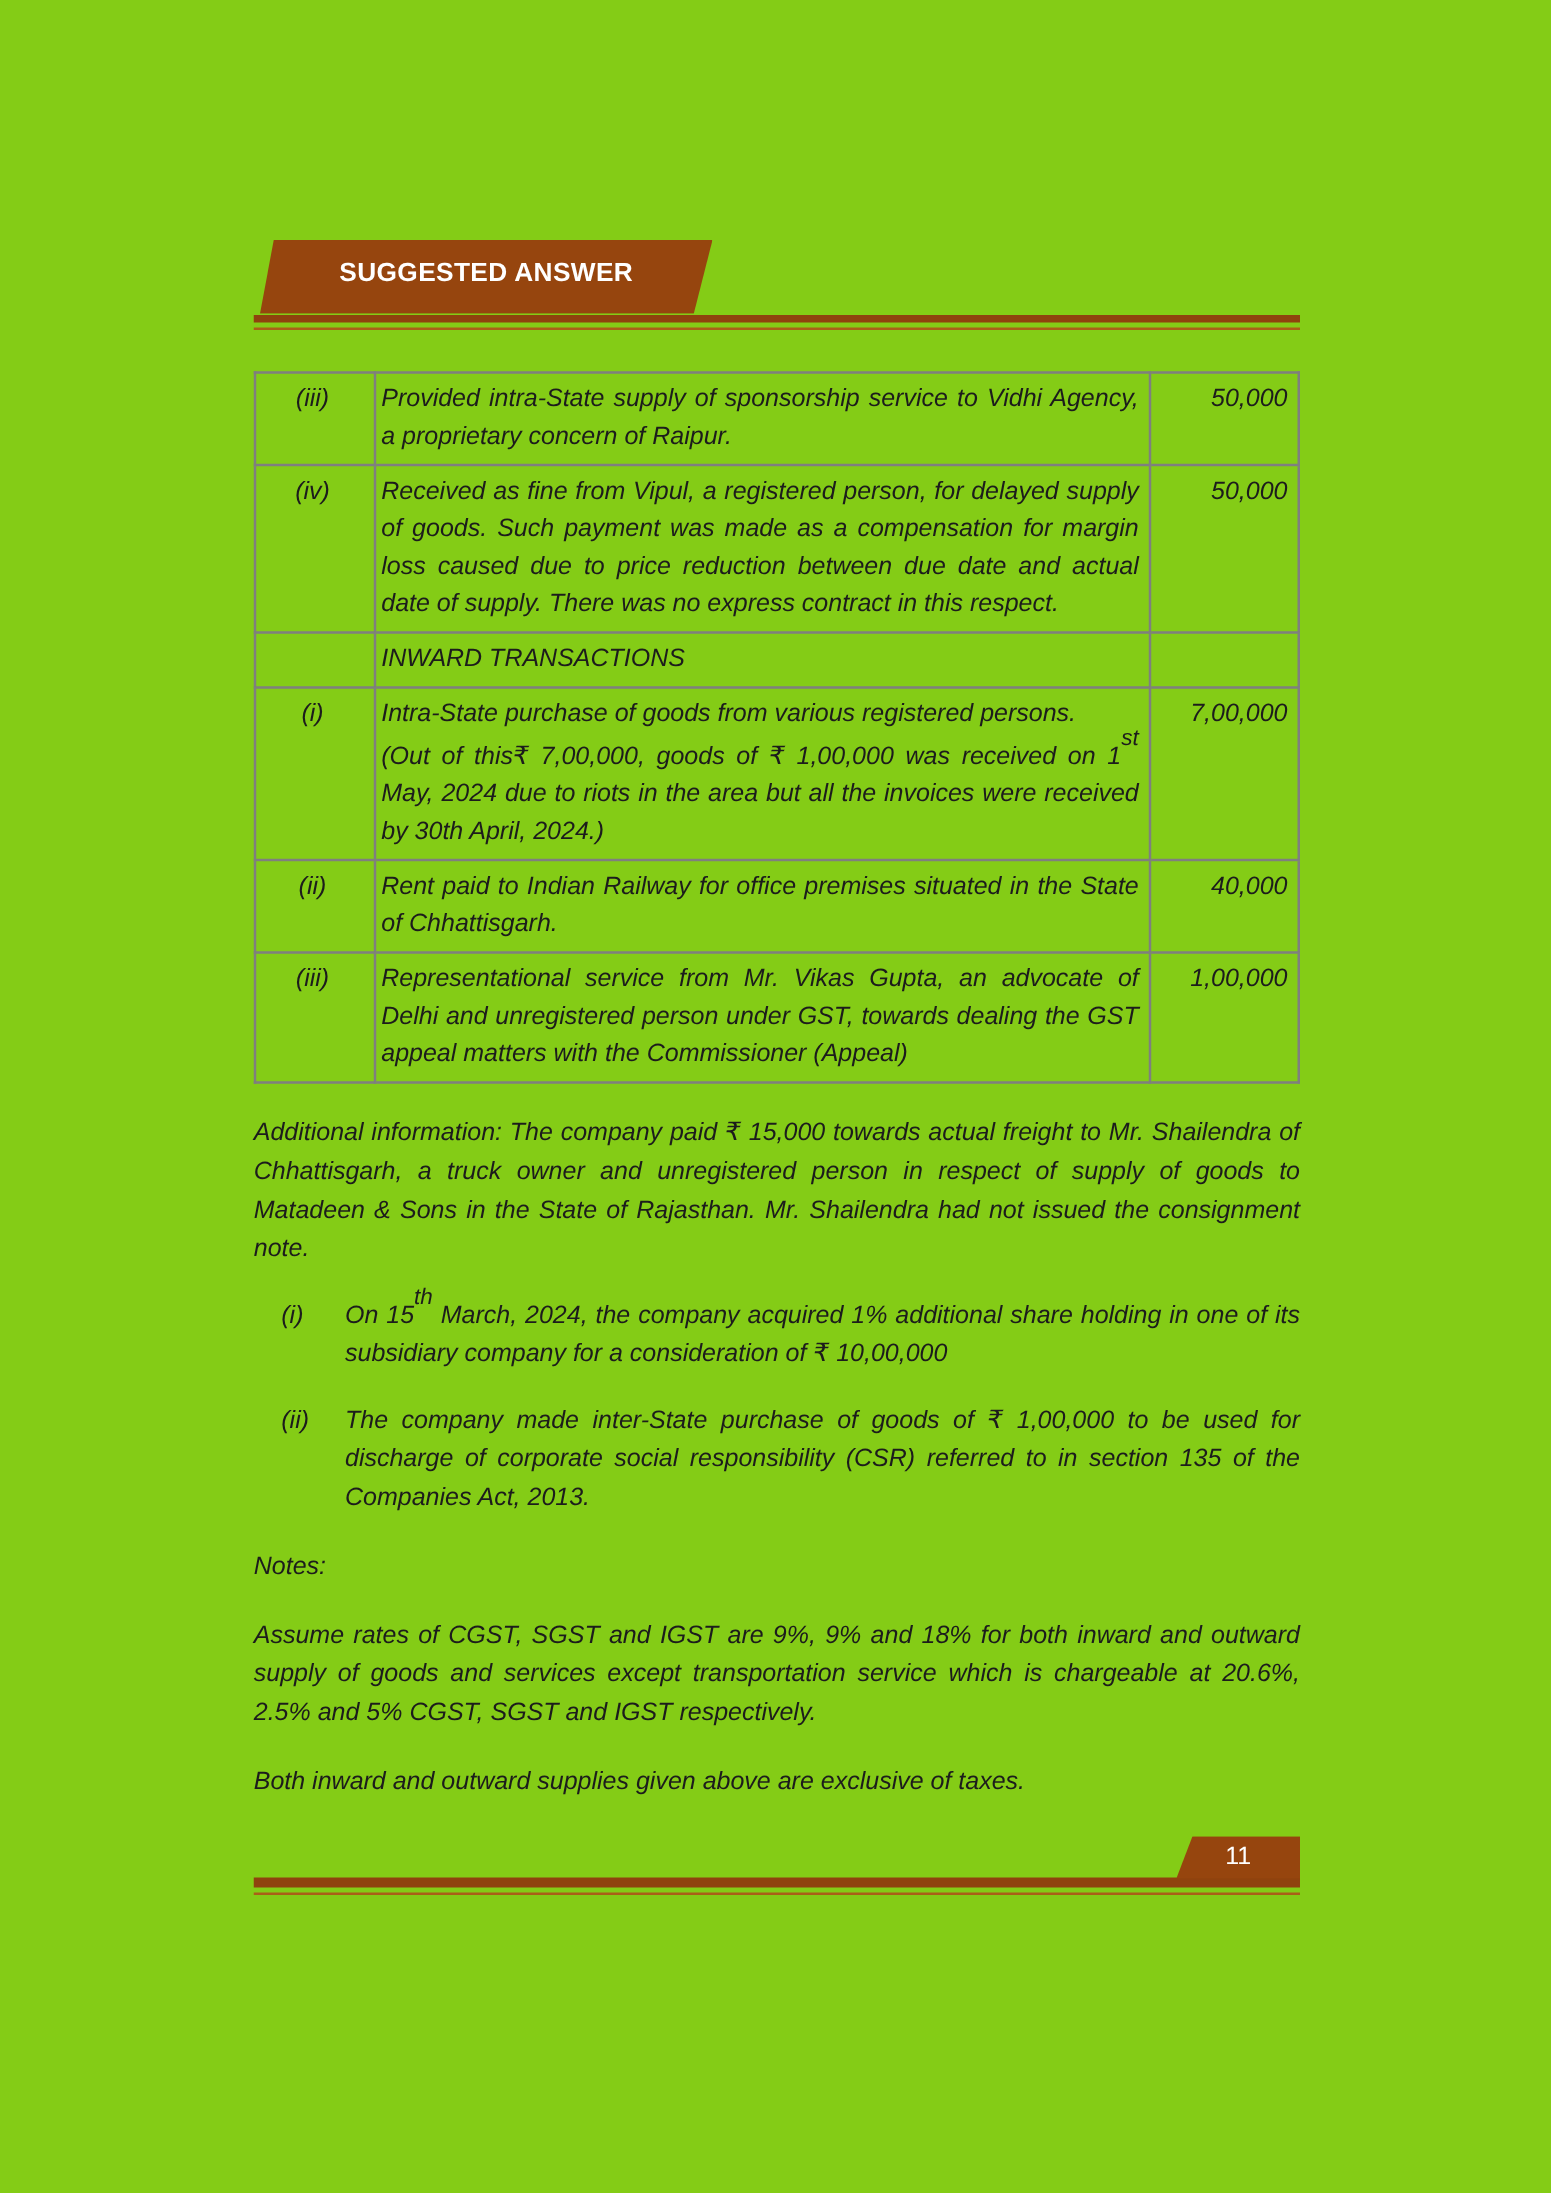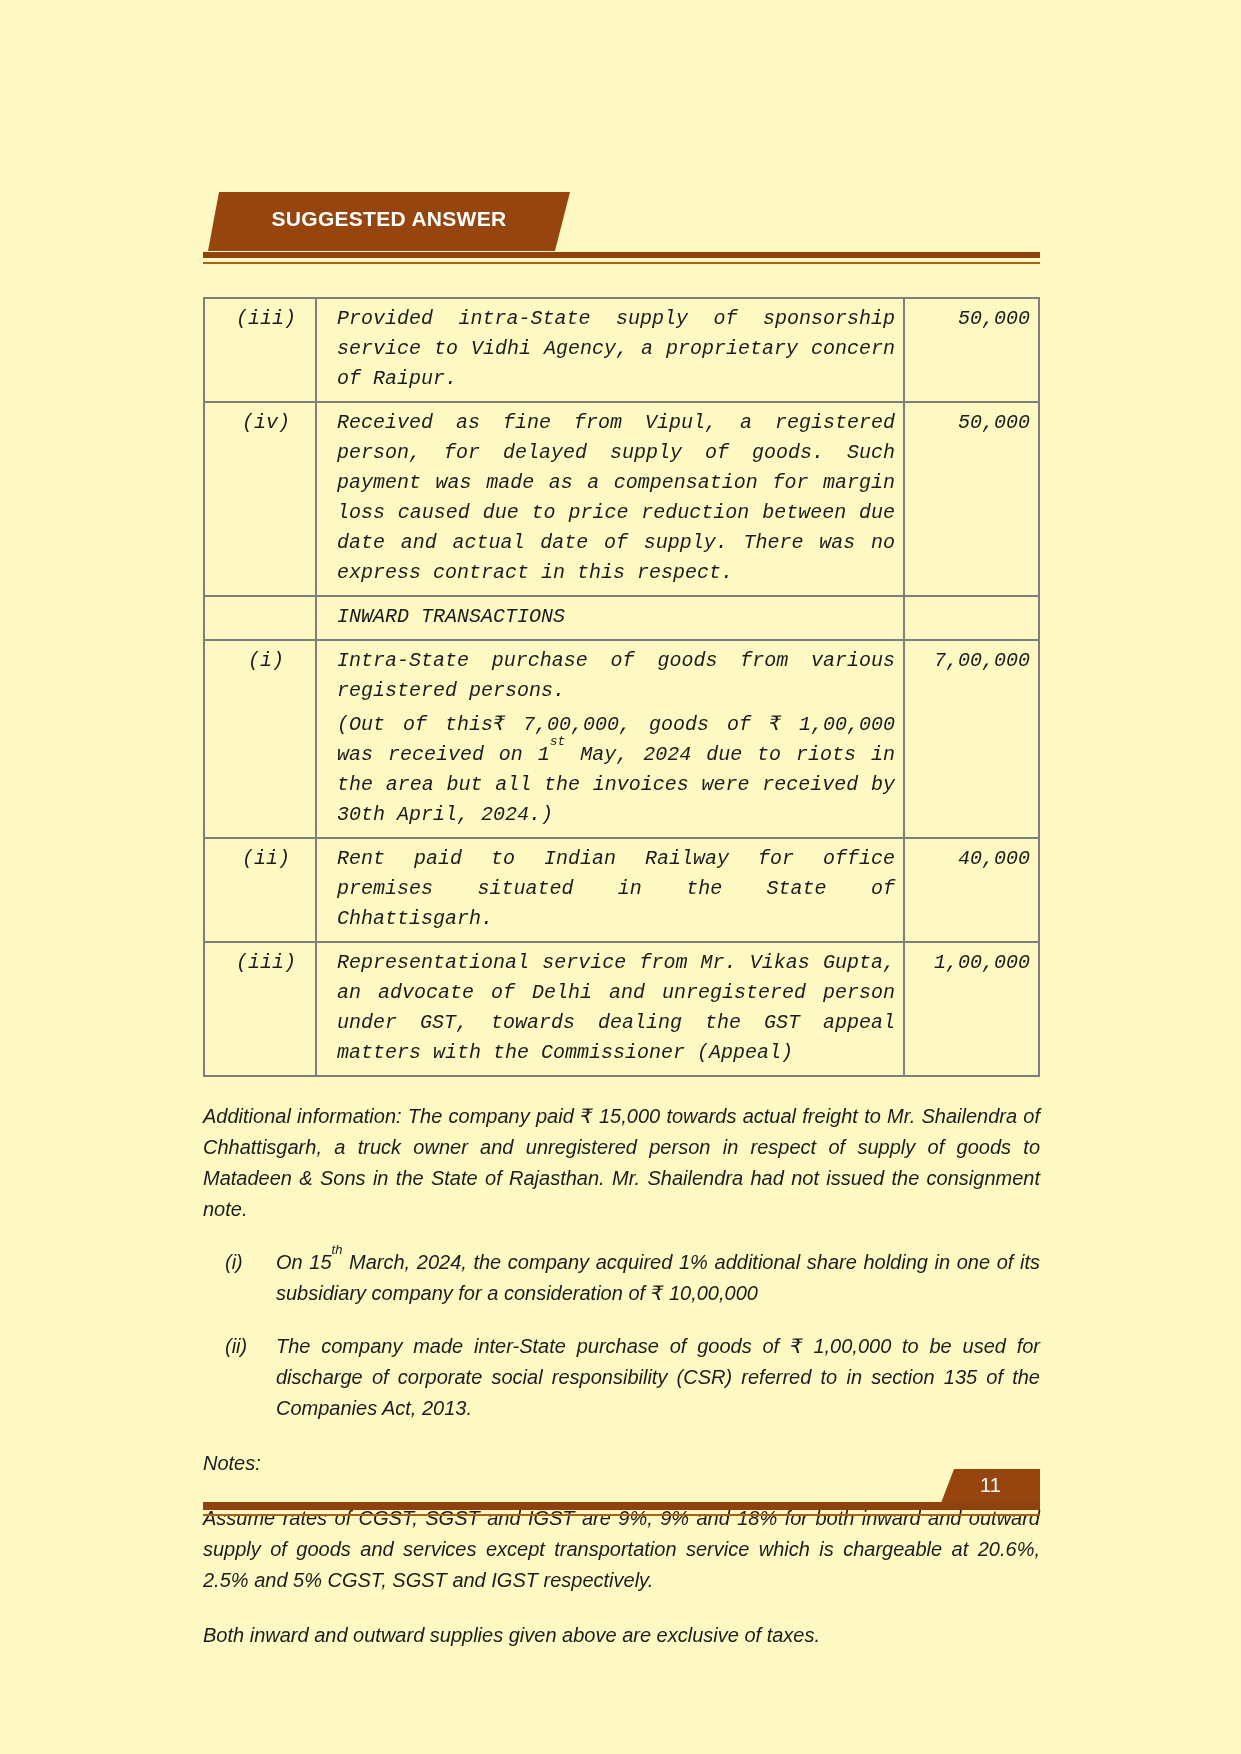--- a/index.html
+++ b/index.html
@@ -1,17 +1,17 @@
 <!DOCTYPE html>
 <html><head>
 <meta charset="utf-8">
 <style>
   html,body{margin:0;padding:0;background:#ffffff;}
   .page{
-    position:relative;width:1241px;height:1754px;background:#fef9c3;
+    position:relative;width:1241px;height:1754px;background:#84cc16;
     font-family:"Liberation Sans","DejaVu Sans",sans-serif;color:#1c1c1c;overflow:hidden;
   }
   
   .banner{
     position:absolute;left:208px;top:192px;width:362px;height:59px;
     background:#96450e;
     clip-path:polygon(11px 0,100% 0,calc(100% - 15px) 100%,0 100%);
   }
   .banner-label{
     display:block;padding-top:15px;text-align:center;
@@ -23,32 +23,32 @@
   }
   .rule-thick{position:absolute;left:203px;top:252px;width:837px;height:6px;background:#8f420e;}
   .rule-thin{position:absolute;left:203px;top:262px;width:837px;height:2px;background:#a96018;}
 
   
   .content{
     position:absolute;left:203px;top:297px;width:837px;
     font-style:italic;font-size:20px;line-height:31px;
   }
   table.tx{width:837px;border-collapse:collapse;font-size:20px;line-height:30px;table-layout:fixed;}
-  table.tx td{border:2px solid #7f7f7f;vertical-align:top;padding:5px 8px 7px 20px;font-family:Liberation Mono, monospace;}
+  table.tx td{border:2px solid #7f7f7f;vertical-align:top;padding:5px 8px 7px 4px;}
   td.sno{width:82px;text-align:center;padding-top:6px;}
   td.desc{text-align:justify;padding:5px 12px 7px 9px;}
   td.amt{width:105px;text-align:right;padding:6px 6px 0 2px;}
   .desc p{margin:0;}
   .desc p + p{margin-top:4px;}
 
   .para{margin:24px 0 0 0;text-align:justify;}
   .list-item{position:relative;margin-top:22px;padding-left:73px;text-align:justify;}
   .list-item .marker{position:absolute;left:22px;top:0;}
   .notes-label{}
-  sup.sp{font-size:13px;line-height:0;position:relative;top:-7px;}
+  sup.sp{font-size:18px;line-height:0;position:relative;top:-7px;}
 
   
   .footer-bar{position:absolute;left:203px;top:1502px;width:837px;height:8px;background:#8f420e;}
   .footer-tab{
     position:absolute;left:941px;top:1469px;width:99px;height:34px;background:#96450e;
     clip-path:polygon(13px 0,100% 0,100% 100%,0 100%);
     color:#ffffff;font-weight:normal;font-size:20px;text-align:center;
     padding-top:5px;box-sizing:border-box;font-style:normal;
   }
   .footer-thin{position:absolute;left:203px;top:1514px;width:837px;height:2px;background:#a96018;}

